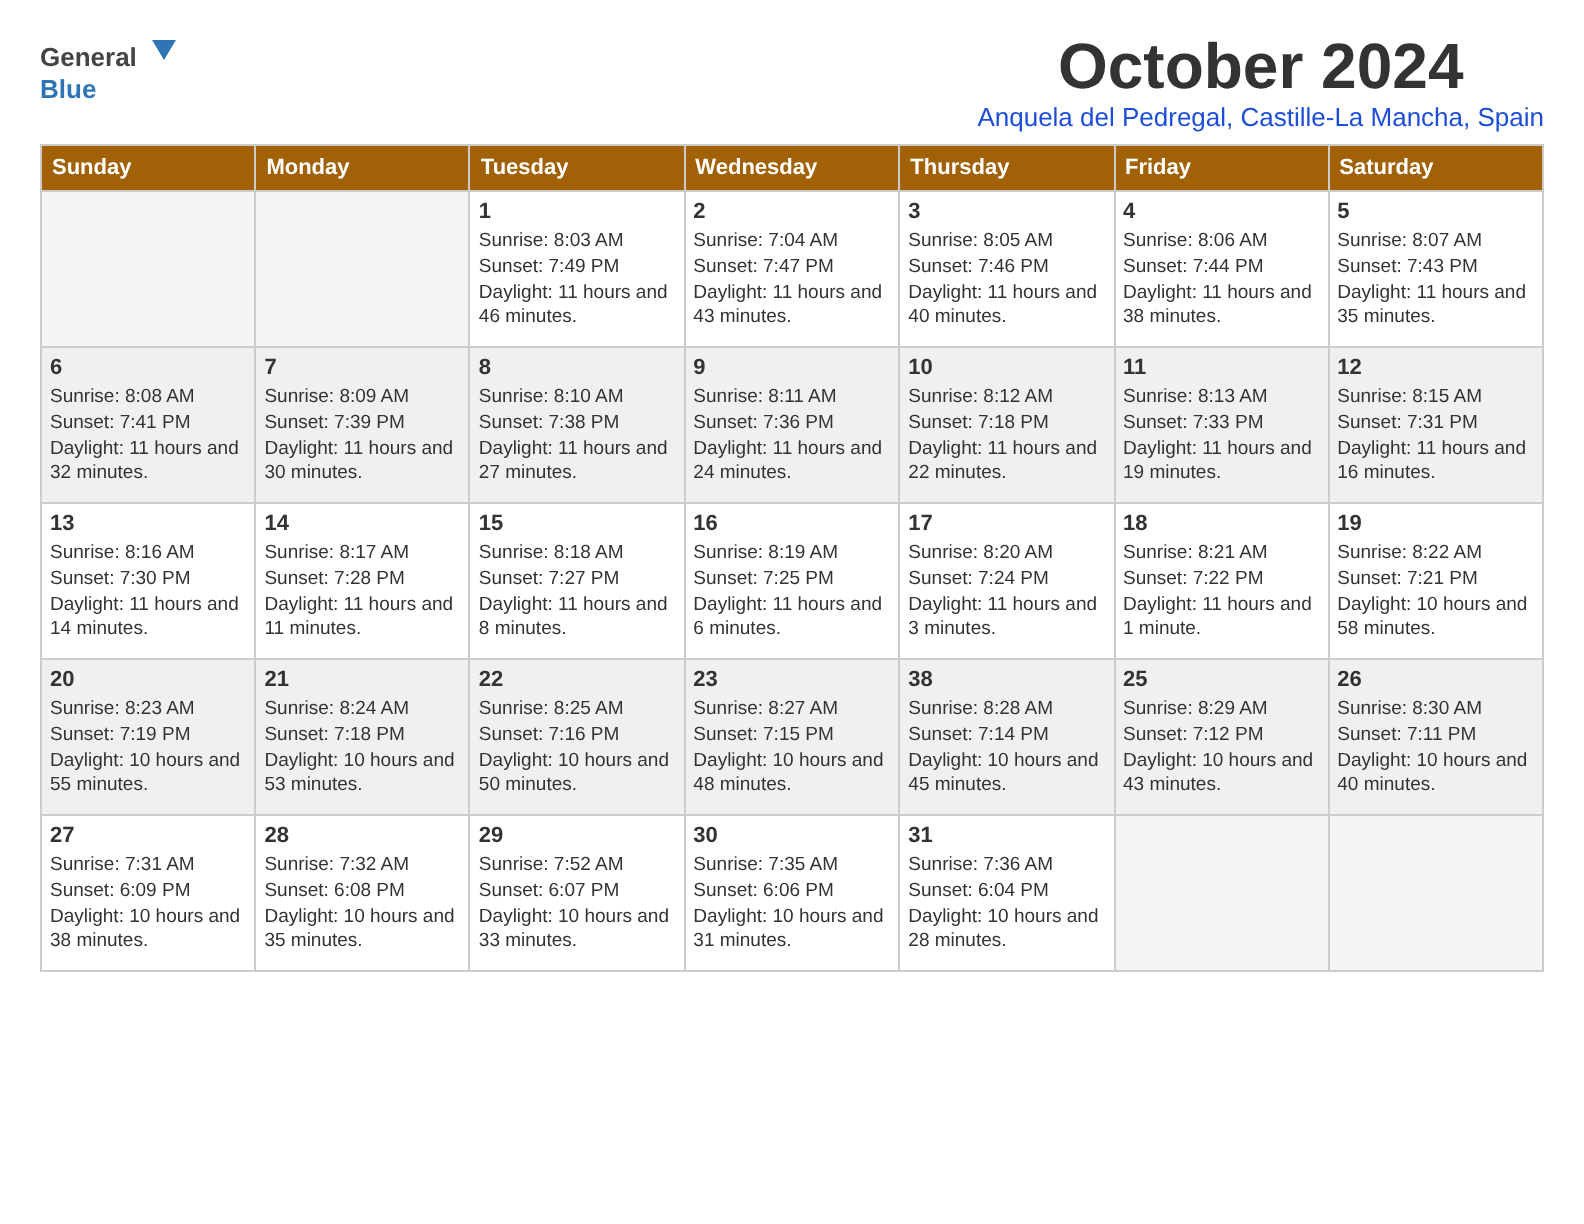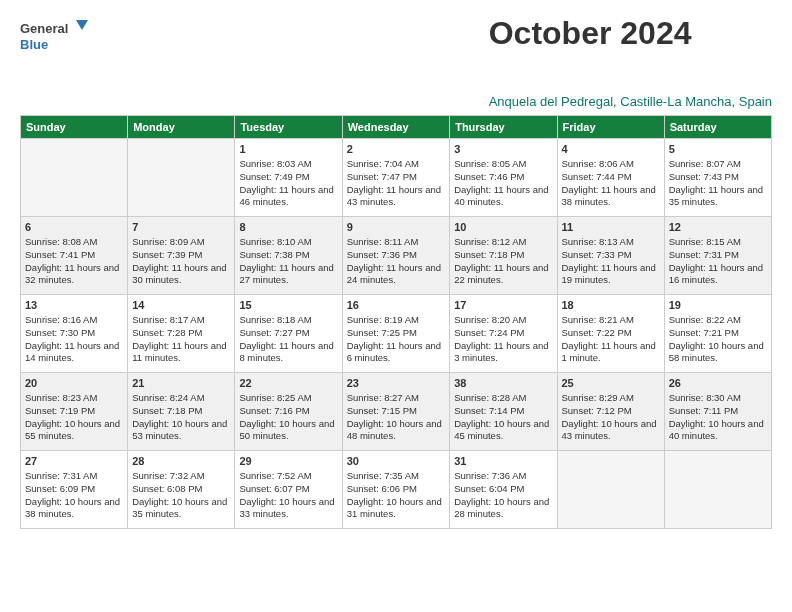--- a/index.html
+++ b/index.html
@@ -20,41 +20,40 @@
       justify-content: space-between;
       margin-bottom: 6px;
       gap: 44px;
     }
     .logo {
       display: flex;
       align-items: center;
       gap: 0;
     }
     .title-block {
-      text-align: left;
+      text-align: center;
     }
     .month-title {
       font-size: 32px;
       font-weight: bold;
       color: #333;
       line-height: 1.1;
     }
     .location-title {
       font-size: 13px;
-      color: #0f766e;
+      color: #1d4ed8;
       font-weight: normal;
-      margin-top: 43px;
     }
     .calendar {
       width: 100%;
       border-collapse: collapse;
       font-size: 10px;
     }
     .calendar th {
-      background-color: #15803d;
+      background-color: #a16207;
       color: #fff;
       text-align: left;
       padding: 5px 5px;
       font-size: 11px;
       font-weight: bold;
       border: 1px solid #ccc;
     }
     .calendar td {
       vertical-align: top;
       border: 1px solid #ccc;

